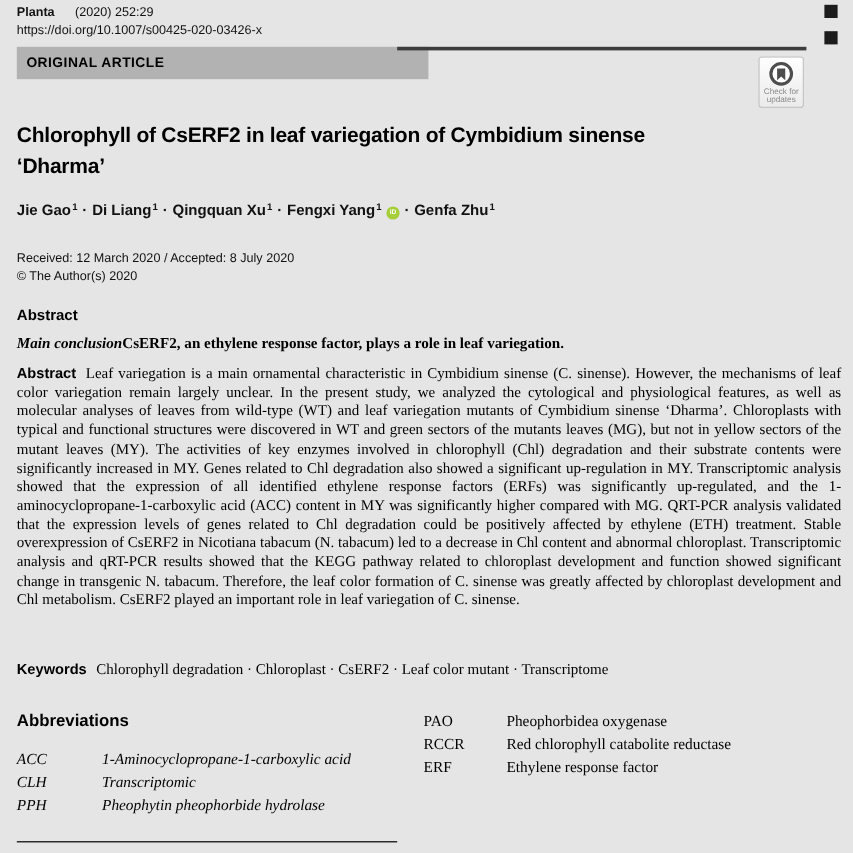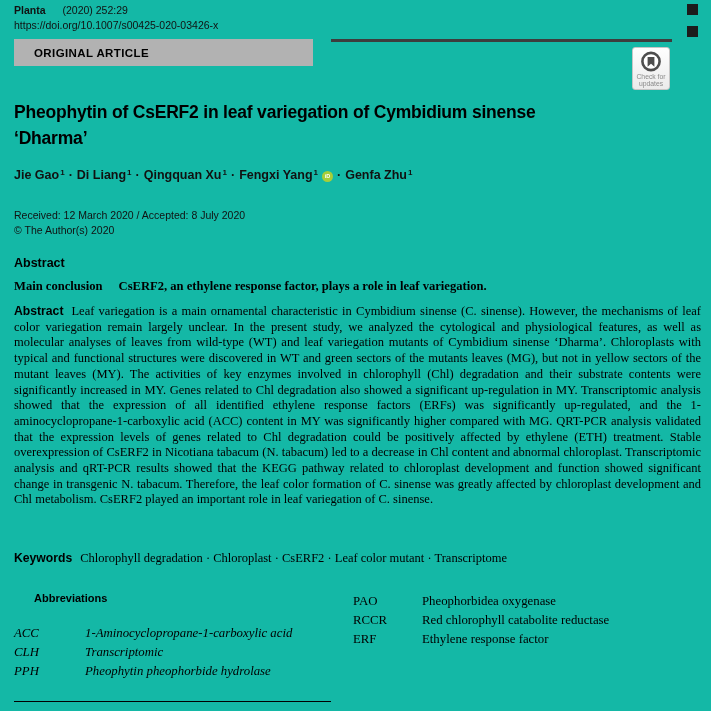--- a/index.html
+++ b/index.html
@@ -1,30 +1,30 @@
 <!DOCTYPE html>
 <html><head>
 <meta charset="utf-8">
 <style>
   html,body { margin:0; padding:0; background:#fff; }
   .page {
-    position:relative; width:711px; height:711px; background:#14b8a6;
+    position:relative; width:711px; height:711px; background:#e5e5e5;
     color:#000; overflow:hidden;
     font-family:"Liberation Sans", sans-serif;
   }
   .it { }
 
   
   .journal-line { position:absolute; left:14px; top:4px; font-size:10.5px; color:#111; }
   .journal-line .jname { font-weight:700; margin-right:17px; }
   .doi-line { position:absolute; left:14px; top:18.5px; font-size:10.5px; color:#111; }
 
   .type-bar {
-    position:absolute; left:14px; top:39px; width:299px; height:27px;
-    background:#b2b2b2; display:flex; align-items:center; box-sizing:border-box; padding-left:20px;
+    position:absolute; left:14px; top:39px; width:343px; height:27px;
+    background:#b2b2b2; display:flex; align-items:center; box-sizing:border-box; padding-left:8px;
   }
   .type-bar span { font-weight:700; font-size:11.5px; letter-spacing:0.4px; color:#000; }
   .top-rule { position:absolute; left:331px; top:39px; width:341px; height:3px; background:#3d3d3d; }
 
   .reg-mark { position:absolute; left:687px; width:11px; height:11px; background:#1c1c1c; }
   .reg-mark-1 { top:4px; }
   .reg-mark-2 { top:26px; }
 
   .badge {
     position:absolute; left:632px; top:47px; width:38px; height:43px; box-sizing:border-box;
@@ -49,34 +49,34 @@
   }
 
   .meta { position:absolute; left:14px; top:208px; font-size:10.5px; line-height:14.5px; color:#111; }
 
   
   .abstract-heading { position:absolute; left:14px; top:256px; font-weight:700; font-size:12.5px; }
   .main-conclusion {
     position:absolute; left:14px; top:279px; width:687px;
     font-family:"Liberation Serif", serif; font-weight:700; font-size:12.6px; color:#000;
   }
-  .main-conclusion .mc-label { margin-right:16px; }
+  .main-conclusion .mc-label { font-style:italic; margin-right:0; }
   .para-label { font-family:"Liberation Sans", sans-serif; font-weight:700; font-size:12.2px; margin-right:8px; }
   .abstract-body {
     position:absolute; left:14px; top:304px; width:687px;
     font-family:"Liberation Serif", serif; font-size:12.5px; line-height:15.7px;
     text-align:justify; color:#000;
   }
   .keywords {
     position:absolute; left:14px; top:551px; width:687px;
     font-family:"Liberation Serif", serif; font-size:12.5px; color:#000;
   }
 
   
-  .abbrev-heading { position:absolute; left:14px; top:592px; font-weight:700; font-size:11px;margin-left:20px; }
+  .abbrev-heading { position:absolute; left:14px; top:592px; font-weight:700; font-size:14px; }
   .abbrev-col { position:absolute; font-family:"Liberation Serif", serif; font-size:12.8px; line-height:18.8px; color:#000; }
   .abbrev-left { left:14px; top:624px; width:335px;font-style:italic; }
   .abbrev-right { left:353px; top:592px; width:350px; }
   .abbrev-row { display:flex; }
   .abbrev-left .term { width:71px; flex:0 0 auto; }
   .abbrev-right .term { width:69px; flex:0 0 auto; }
   .def { flex:1 1 auto; }
 
   .footer-rule { position:absolute; left:14px; top:701px; width:317px; height:1px; background:#000; }
 </style>
@@ -103,21 +103,21 @@
       <circle cx="18" cy="11.5" r="8.6" fill="#ffffff" stroke="#4d4d4d" stroke-width="2.6"></circle>
       <path d="M14.6 7 h6.8 v9.8 l-3.4 -3 l-3.4 3 z" fill="#4d4d4d"></path>
     </svg>
     <div class="badge-text">
       <div>Check for</div>
       <div>updates</div>
     </div>
   </div>
 
   <h1 class="title">
-    <div><span>Pheophytin of </span><span class="it">CsERF2</span><span> in leaf variegation of </span><span class="it">Cymbidium sinense</span></div>
+    <div><span>Chlorophyll of </span><span class="it">CsERF2</span><span> in leaf variegation of </span><span class="it">Cymbidium sinense</span></div>
     <div><span class="it">‘Dharma’</span></div>
   </h1>
 
   <div class="authors" id="authors"><span>Jie Gao</span><span class="sup">1</span><span class="sep">·</span><span>Di Liang</span><span class="sup">1</span><span class="sep">·</span><span>Qingquan Xu</span><span class="sup">1</span><span class="sep">·</span><span>Fengxi Yang</span><span class="sup">1</span><span class="orcid">iD</span><span class="sep">·</span><span>Genfa Zhu</span><span class="sup">1</span></div>
 
   <div class="meta">
     <div>Received: 12 March 2020 / Accepted: 8 July 2020</div>
     <div>© The Author(s) 2020</div>
   </div>
 

